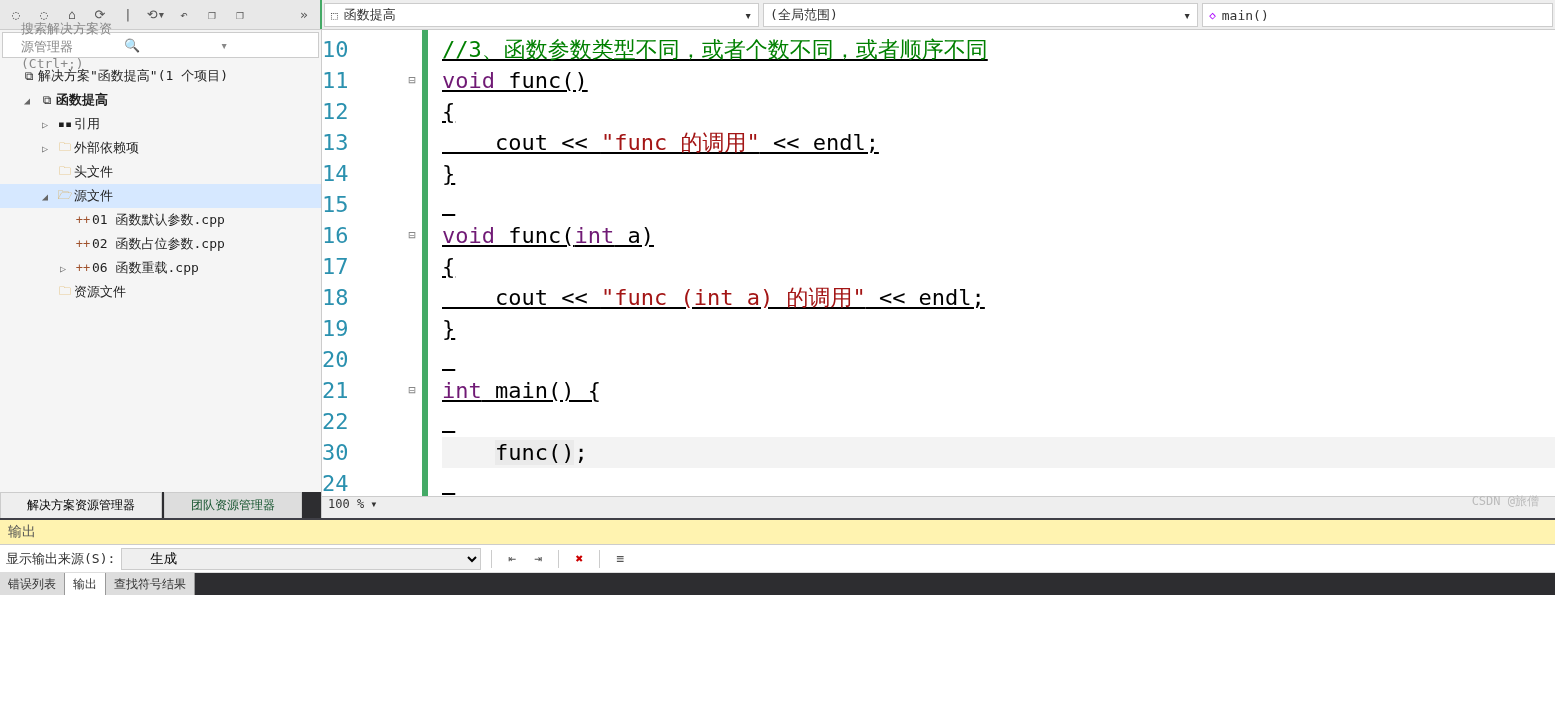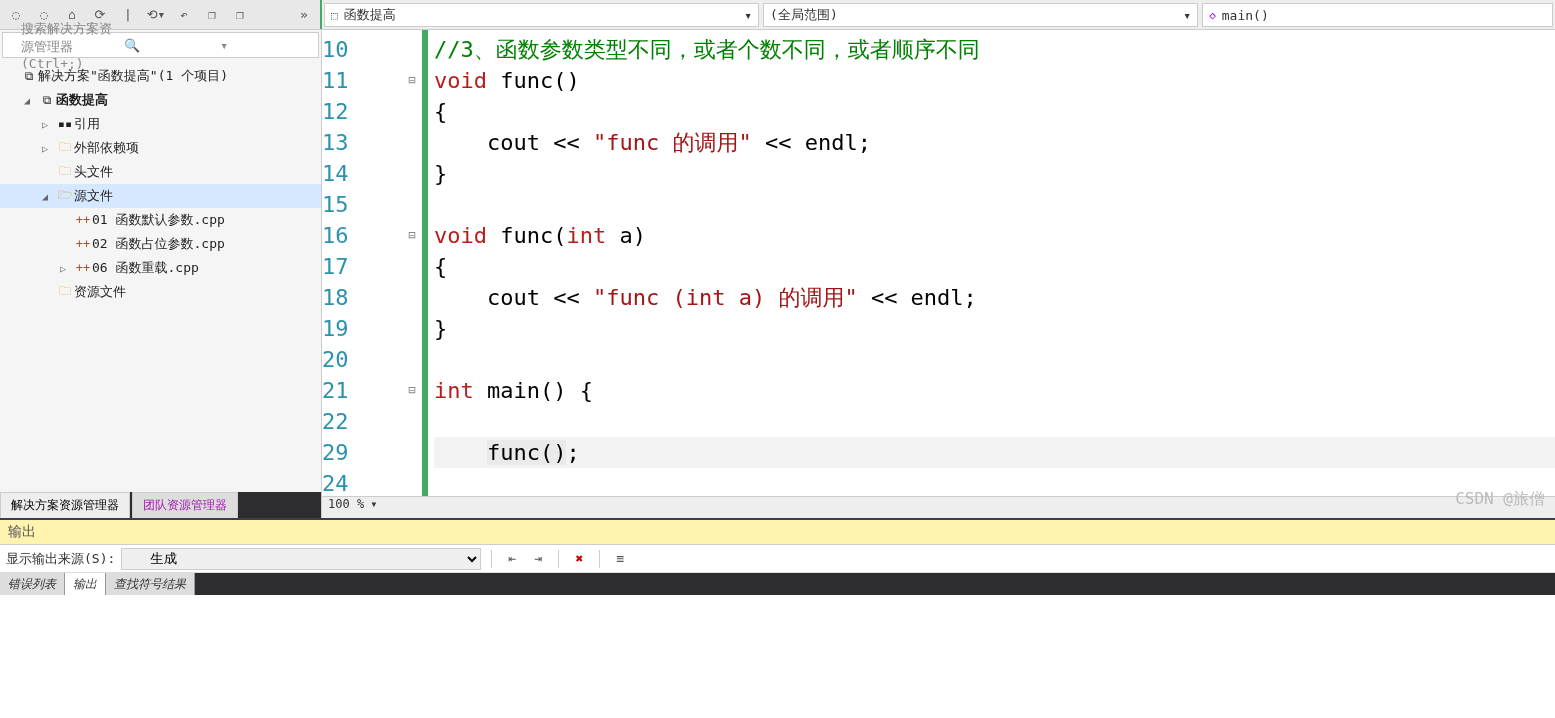--- a/index.html
+++ b/index.html
@@ -16,47 +16,47 @@
 .tree-row { display:flex; align-items:center; height:24px; padding-left:6px; cursor:default; }
 .tree-row.sel { background:#d6e8ff; }
 .tree-row .arrow { width:14px; font-size:10px; color:#666; }
 .tree-row .ic { width:18px; text-align:center; font-size:12px; }
 .tree-row .lbl { white-space:nowrap; }
 .tree-row.bold .lbl { font-weight:bold; }
 .indent1 { padding-left:24px; }
 .indent2 { padding-left:42px; }
 .indent3 { padding-left:60px; }
 .tabs { height:26px; background:#2d2d30; display:flex; align-items:flex-end; }
-.tab { padding:4px 10px; background:#eee; border:1px solid #ccc; border-bottom:none; font-size:12px; margin-right:2px; }
-.tab.inactive { background:#ddd; color:#a21caf; }
+.tab { padding:4px 26px; background:#eee; border:1px solid #ccc; border-bottom:none; font-size:12px; margin-right:2px; }
+.tab.inactive { background:#ddd; color:#14532d; }
 .editor { flex:1; background:#fff; display:flex; flex-direction:column; }
 .code-area { flex:1; display:flex; overflow:hidden; font-family:Consolas,"Courier New",monospace; font-size:22px; background:#fff; }
 .gutter { width:80px; text-align:left; color:#2b91af; padding-right:18px; background:#fff; user-select:none; line-height:31px; padding-top:4px; }
 .gutter div { height:31px; }
 .marks { width:20px; background:#fff; line-height:31px; padding-top:4px; }
 .marks div { height:31px; color:#888; font-size:12px; text-align:center; }
 .bar { width:6px; background:#4a6; }
-.code { flex:1; padding-left:6px; padding-top:4px; line-height:31px; white-space:pre; color:#000; position:relative; }
+.code { flex:1; padding-left:14px; padding-top:4px; line-height:31px; white-space:pre; color:#000; position:relative;text-decoration:underline; }
 .code .line { height:31px; }
 .c-comment { color:#008000; }
-.c-kw { color:#b91c1c; }
+.c-kw { color:#701a75; }
 .c-str { color:#a31515; }
 .hl { background:#eaeaea; display:inline; }
 .cursor-line { background:#f3f3f3; width:100%; display:inline-block; }
 .zoom { height:22px; background:#eee; border-top:1px solid #ccc; display:flex; align-items:flex-start; padding:0 6px; font-size:12px; color:#333; gap:6px; }
 .output-panel { height:248px; background:#fff; display:flex; flex-direction:column; border-top:2px solid #3f3f46; }
 .out-title { background:#fff3b0; color:#555; padding:3px 8px; border-bottom:1px solid #ccc; font-size:14px; }
 .out-tools { height:28px; display:flex; align-items:center; padding:0 6px; gap:6px; border-bottom:1px solid #ddd; font-size:13px; color:#333; }
 .out-tools select { width:360px; height:22px; border:1px solid #ccc;padding-left:24px; }
 .out-tools .sep { width:1px; height:18px; background:#ccc; margin:0 4px; }
 .out-body { flex:1; font-family:Consolas,SimSun,monospace; font-size:13px; padding:4px 8px; white-space:pre; color:#000; overflow:auto; }
 .out-tabs { height:22px; background:#2d2d30; display:flex; }
-.out-tabs .otab { padding:3px 8px; background:#ddd; font-size:12px; border-right:1px solid #999; color:#333;font-style:italic; }
+.out-tabs .otab { padding:3px 8px; background:#ddd; font-size:12px; border-right:1px solid #999; color:#333; }
 .out-tabs .otab.active { background:#fff; }
-.watermark { position:absolute; right:10px; bottom:208px; color:#bbb; font-size:16px; pointer-events:none; }
+.watermark { position:absolute; right:16px; bottom:208px; color:#bbb; font-size:12px; pointer-events:none; }
 .tbtn { width:20px; height:20px; display:inline-flex; align-items:center; justify-content:center; color:#555; }
 </style>
 </head>
 <body>
 
 <div class="topbar">
   <div class="tools">
     <span class="tbtn">◌</span>
     <span class="tbtn">◌</span>
     <span class="tbtn">⌂</span>
@@ -151,21 +151,21 @@
           <div>13</div>
           <div>14</div>
           <div>15</div>
           <div>16</div>
           <div>17</div>
           <div>18</div>
           <div>19</div>
           <div>20</div>
           <div>21</div>
           <div>22</div>
-          <div>29</div>
+          <div>30</div>
           <div>24</div>
         </div>
       <div class="marks" id="marks">
           <div></div>
           <div>⊟</div>
           <div></div>
           <div></div>
           <div></div>
           <div></div>
           <div>⊟</div>

